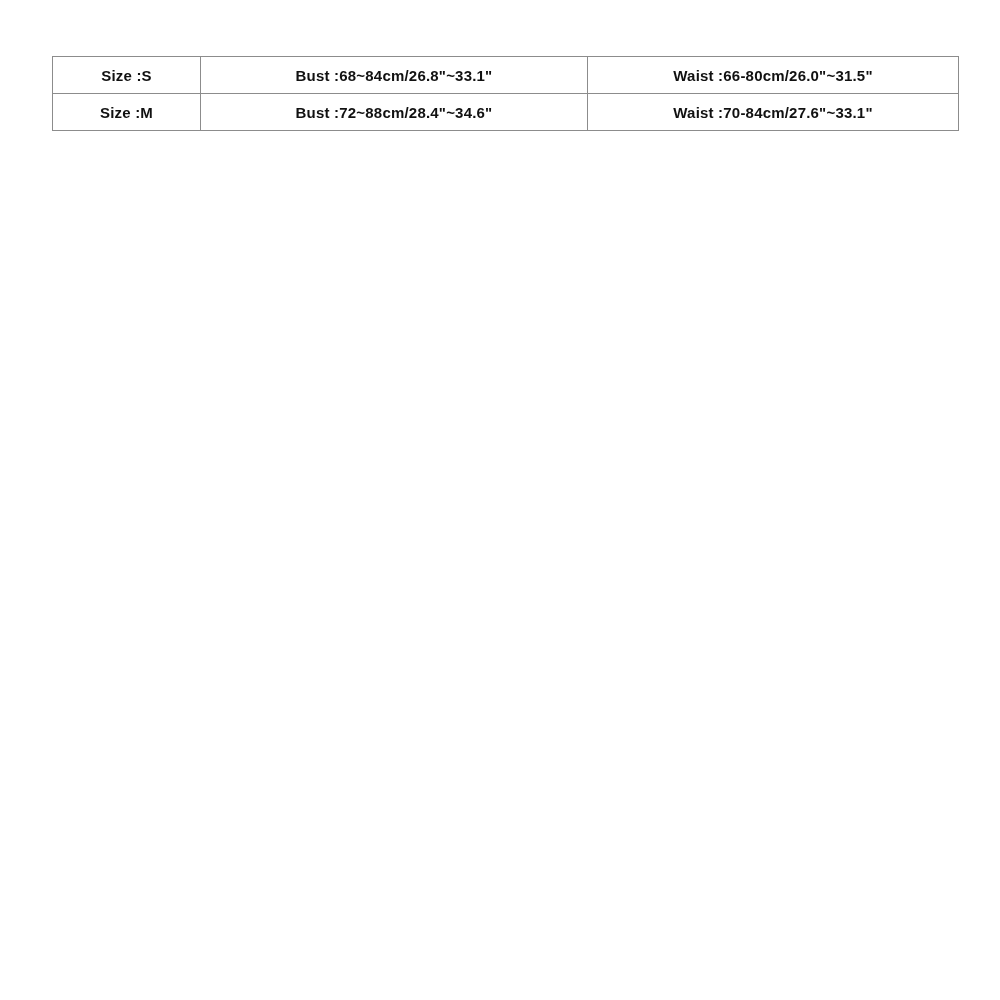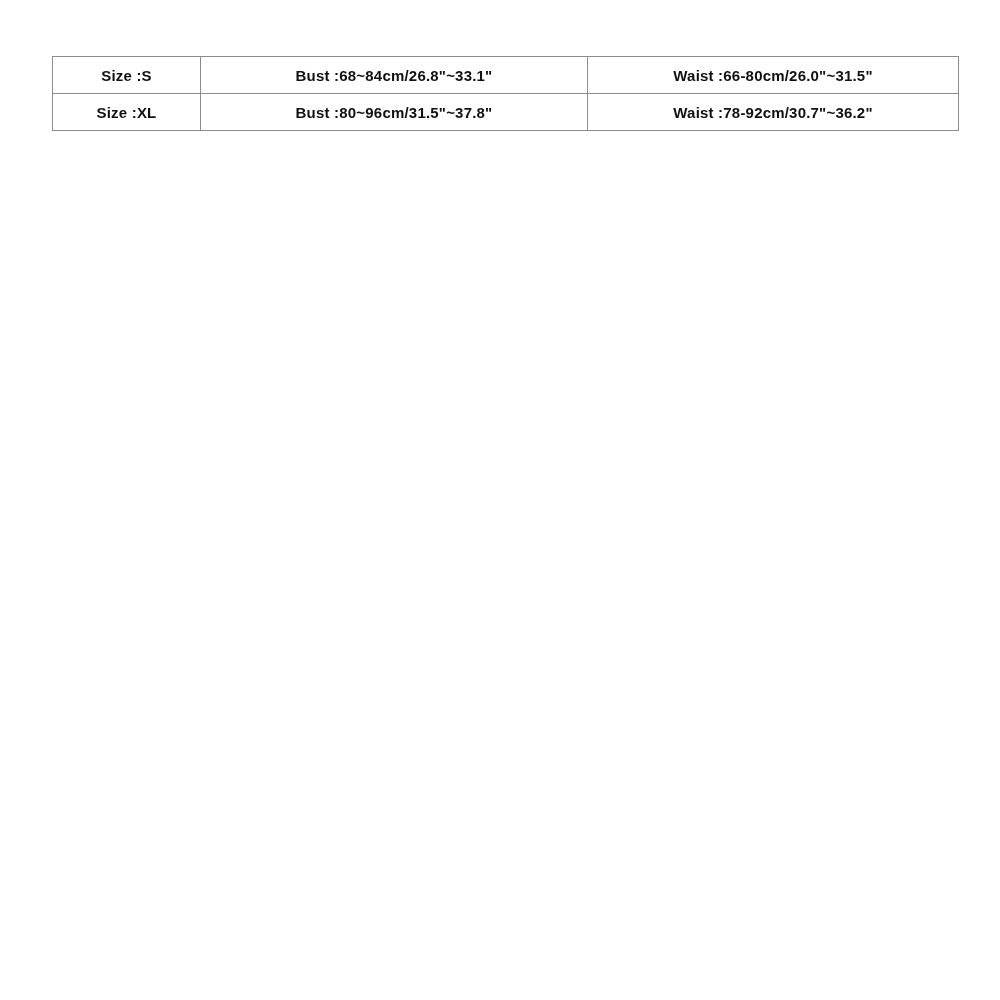--- a/index.html
+++ b/index.html
@@ -52,19 +52,19 @@
       <col class="c-bust">
       <col class="c-waist">
     </colgroup>
     <tbody>
       <tr>
         <td>Size :S</td>
         <td>Bust :68~84cm/26.8"~33.1"</td>
         <td>Waist :66-80cm/26.0"~31.5"</td>
       </tr>
       <tr>
-        <td>Size :XL</td>
-        <td>Bust :80~96cm/31.5"~37.8"</td>
-        <td>Waist :78-92cm/30.7"~36.2"</td>
+        <td>Size :M</td>
+        <td>Bust :72~88cm/28.4"~34.6"</td>
+        <td>Waist :70-84cm/27.6"~33.1"</td>
       </tr>
     </tbody>
   </table>
 </div>
 
 </body></html>

